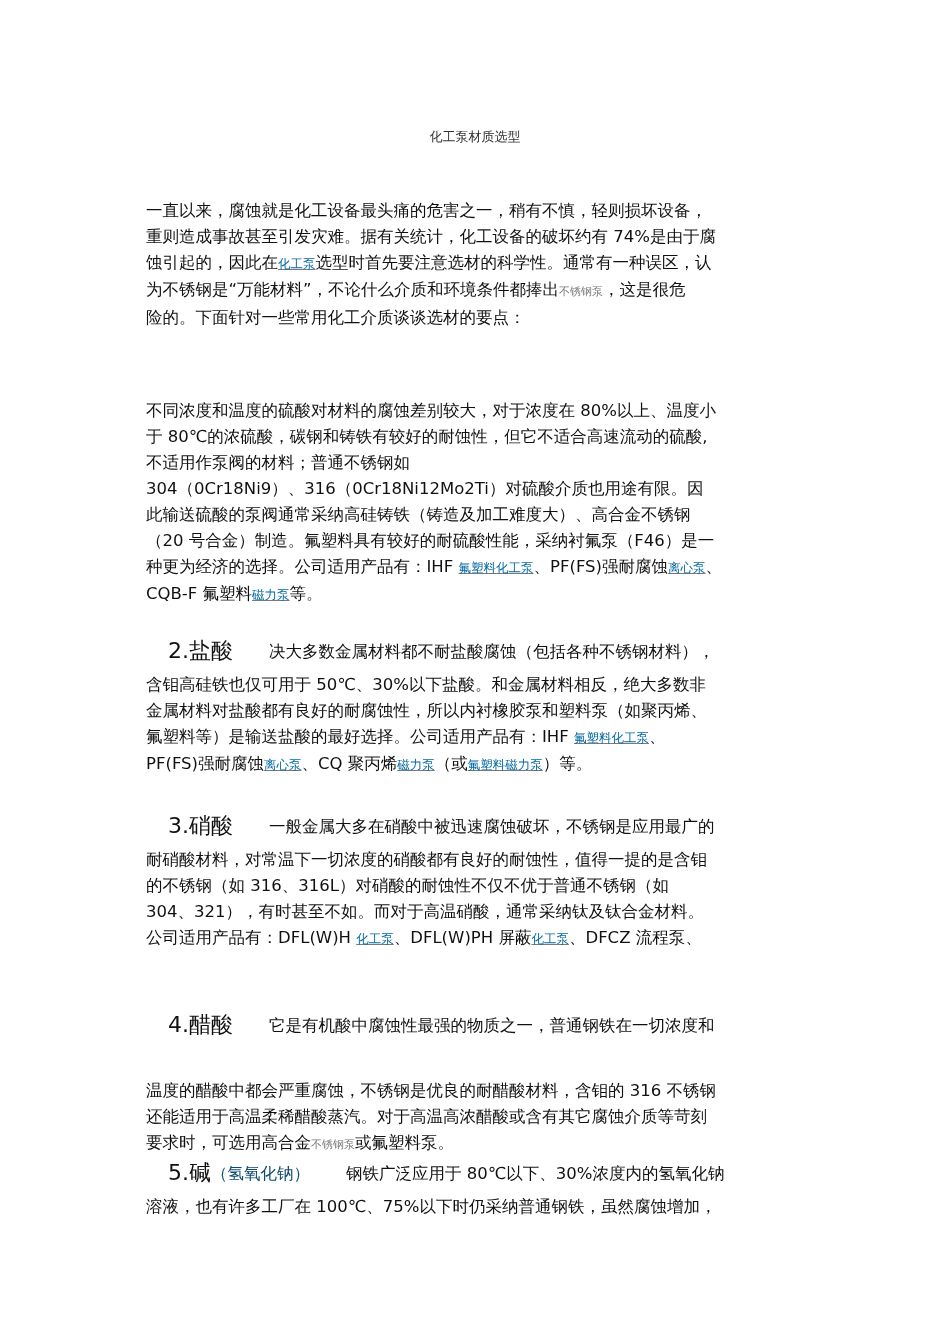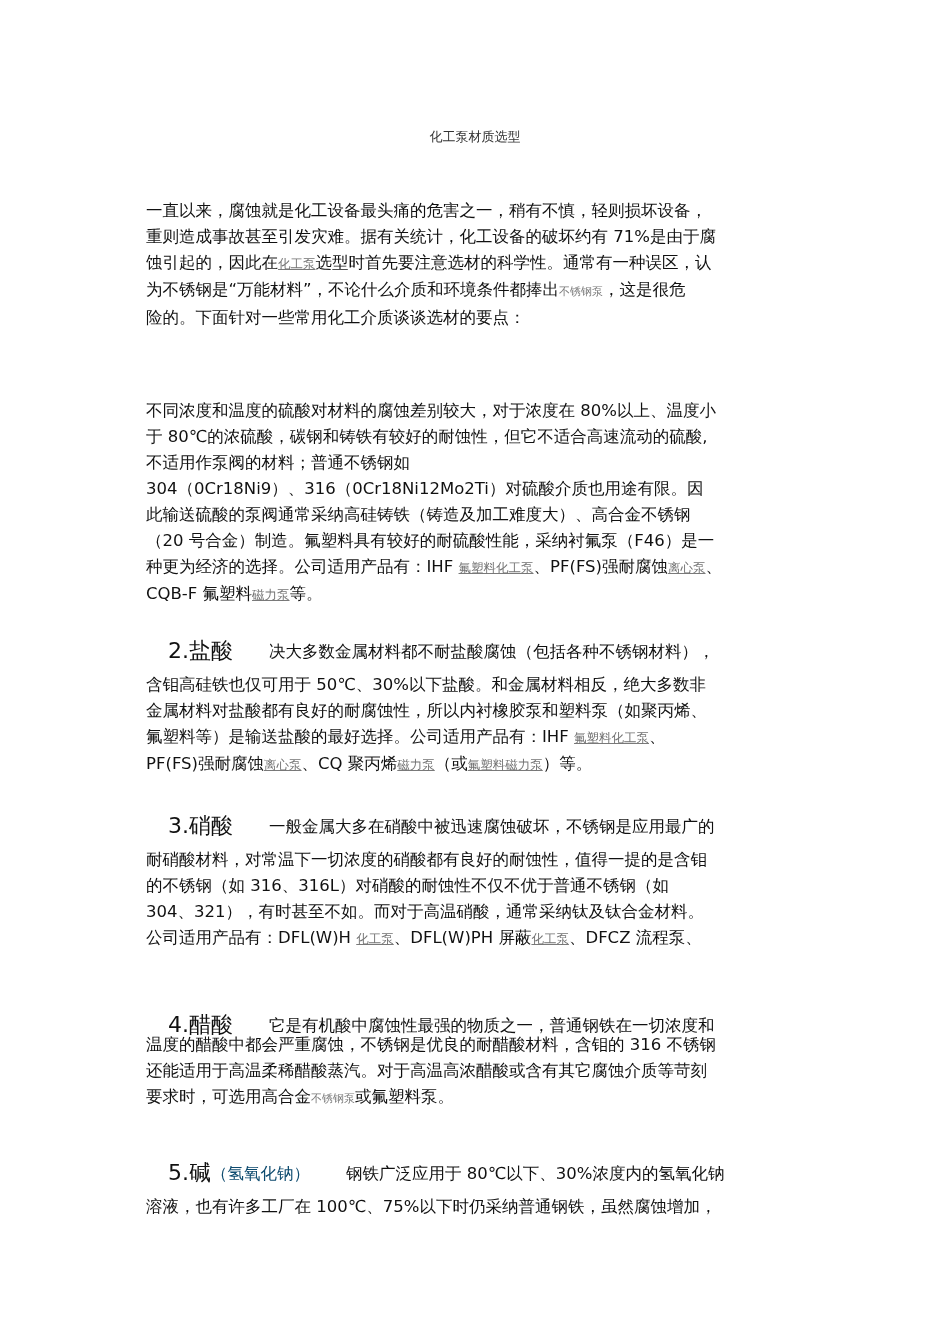--- a/index.html
+++ b/index.html
@@ -22,34 +22,34 @@
     }
     .para .ln { display: block; white-space: nowrap; }
     .heading-line {
       position: absolute; left: 168px; white-space: nowrap;
       font-size: 16.5px; color: #111;
     }
     .heading-line .num { font-size: 22px; vertical-align: -1px; }
     .heading-line .gap { display: inline-block; width: 36px; }
     .heading-line .sub { font-size: 16.5px; color: #0c4a6e; }
     .link {
-      color: #737373; font-size: 12.5px; text-decoration: underline;
+      color: #0369a1; font-size: 12.5px; text-decoration: underline;
       text-decoration-color: #7a7a7a;
     }
     .small-gray { color: #7a7a7a; font-size: 11px; }
   </style>
 </head>
 <body>
 
 <div class="page">
   <div class="title">化工泵材质选型</div>
 
   <div class="para" id="intro" style="top:198px;">
       <span class="ln">一直以来，腐蚀就是化工设备最头痛的危害之一，稍有不慎，轻则损坏设备，</span>
-      <span class="ln">重则造成事故甚至引发灾难。据有关统计，化工设备的破坏约有 71%是由于腐</span>
+      <span class="ln">重则造成事故甚至引发灾难。据有关统计，化工设备的破坏约有 74%是由于腐</span>
       <span class="ln">蚀引起的，因此在<span class="link">化工泵</span>选型时首先要注意选材的科学性。通常有一种误区，认</span>
       <span class="ln">为不锈钢是“万能材料”，不论什么介质和环境条件都捧出<span class="small-gray">不锈钢泵</span>，这是很危</span>
       <span class="ln">险的。下面针对一些常用化工介质谈谈选材的要点：</span>
     </div>
 
   <div class="para" id="s0" style="top:398px;">
       <span class="ln">不同浓度和温度的硫酸对材料的腐蚀差别较大，对于浓度在 80%以上、温度小</span>
       <span class="ln">于 80℃的浓硫酸，碳钢和铸铁有较好的耐蚀性，但它不适合高速流动的硫酸,</span>
       <span class="ln">不适用作泵阀的材料；普通不锈钢如</span>
       <span class="ln">304（0Cr18Ni9）、316（0Cr18Ni12Mo2Ti）对硫酸介质也用途有限。因</span>
@@ -69,21 +69,21 @@
 
   <div id="s2-h" class="heading-line" style="top:811px;"><span class="num">3.硝酸</span><span class="gap"></span><span>一般金属大多在硝酸中被迅速腐蚀破坏，不锈钢是应用最广的</span></div>
   <div class="para" id="s2" style="top:847px;">
       <span class="ln">耐硝酸材料，对常温下一切浓度的硝酸都有良好的耐蚀性，值得一提的是含钼</span>
       <span class="ln">的不锈钢（如 316、316L）对硝酸的耐蚀性不仅不优于普通不锈钢（如</span>
       <span class="ln">304、321），有时甚至不如。而对于高温硝酸，通常采纳钛及钛合金材料。</span>
       <span class="ln">公司适用产品有：DFL(W)H <span class="link">化工泵</span>、DFL(W)PH 屏蔽<span class="link">化工泵</span>、DFCZ 流程泵、</span>
     </div>
 
   <div id="s3-h" class="heading-line" style="top:1010px;text-align:right;"><span class="num">4.醋酸</span><span class="gap"></span><span>它是有机酸中腐蚀性最强的物质之一，普通钢铁在一切浓度和</span></div>
-  <div class="para" id="s3" style="top:1032px;">
+  <div class="para" id="s3" style="top:1078px;">
       <span class="ln">温度的醋酸中都会严重腐蚀，不锈钢是优良的耐醋酸材料，含钼的 316 不锈钢</span>
       <span class="ln">还能适用于高温柔稀醋酸蒸汽。对于高温高浓醋酸或含有其它腐蚀介质等苛刻</span>
       <span class="ln">要求时，可选用高合金<span class="small-gray">不锈钢泵</span>或氟塑料泵。</span>
     </div>
 
   <div id="s4-h" class="heading-line" style="top:1158px;"><span class="num">5.碱</span><span class="sub">（氢氧化钠）</span><span class="gap"></span><span>钢铁广泛应用于 80℃以下、30%浓度内的氢氧化钠</span></div>
   <div class="para" id="s4" style="top:1194px;">
       <span class="ln">溶液，也有许多工厂在 100℃、75%以下时仍采纳普通钢铁，虽然腐蚀增加，</span>
     </div>
 </div>

